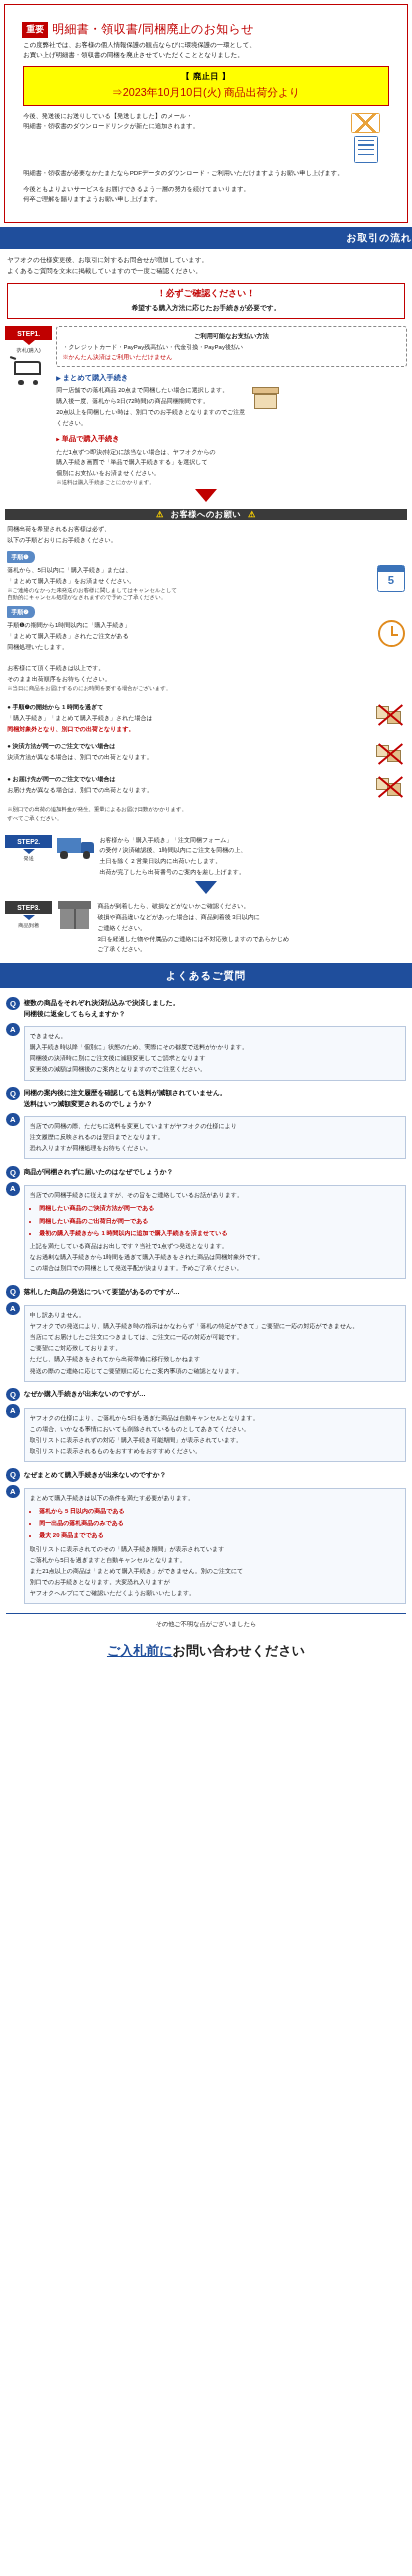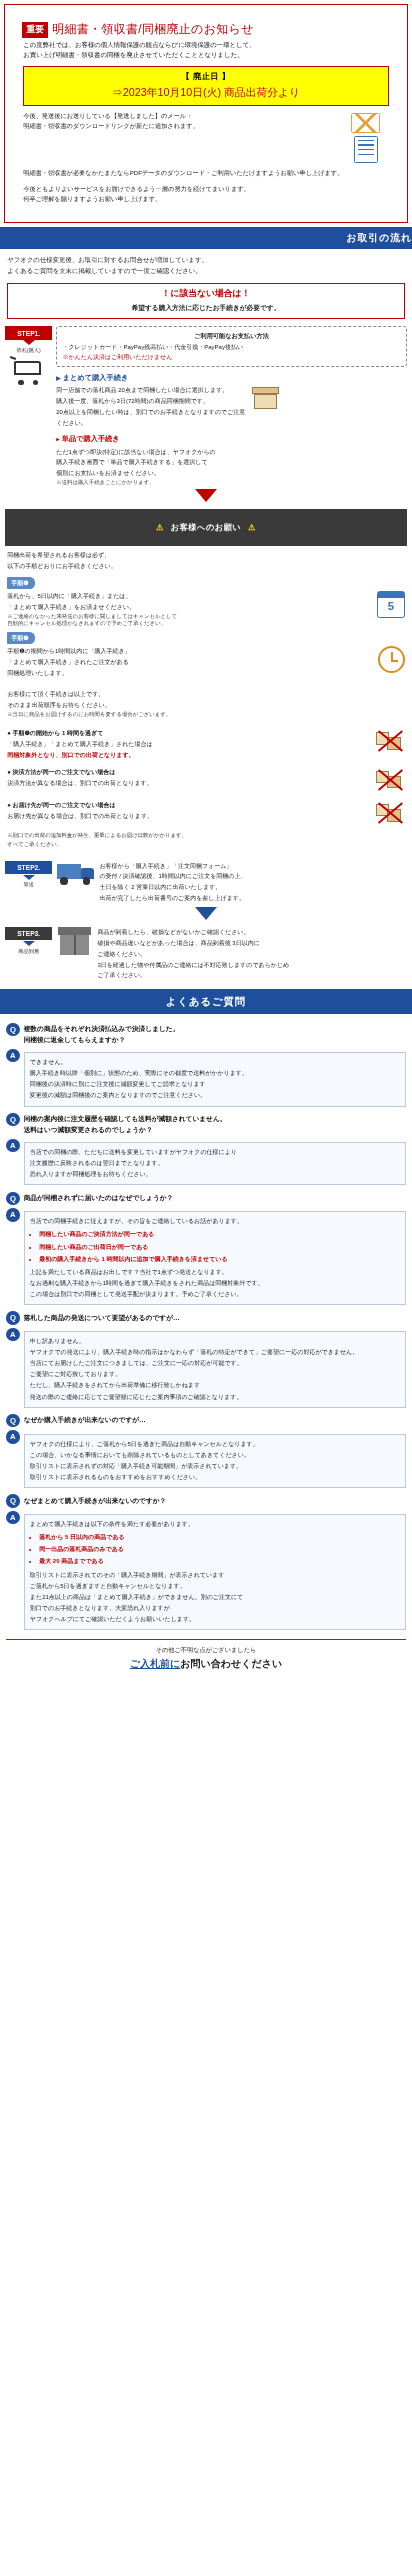--- a/index.html
+++ b/index.html
@@ -151,21 +151,21 @@
   .small-note { font-size: 5.4px; color: #444; }
 
   .flex-with-icon { display: flex; gap: 5.2px; align-items: flex-start; }
   .box-icon { width: 29px; height: 26px; flex: 0 0 29px; position: relative; }
   .box-icon .top { position:absolute; top:2.1px; left:1px; width:27px; height:7.2px; background:#e2c08a; border:1px solid #9a7b46;}
   .box-icon .bot { position:absolute; top:9.3px; left:3.1px; width:23px; height:14.4px; background:#f0dcb4; border:1px solid #9a7b46;}
 
   
   .bar-dark {
     background: #3a3a3a; color: #fff; text-align: center; font-weight: bold;
-    font-size: 8.2px; padding: 13px 0; margin: 7.2px 5.2px 0 5.2px; letter-spacing: 0.5px;
+    font-size: 8.2px; padding: 0 0; margin: 7.2px 5.2px 0 5.2px; letter-spacing: 0.5px;
   }
   .bar-dark .warn { color: #ffd400; margin: 0 4.1px; }
 
   .section-pad { padding: 4.1px 7.2px 1px 7.2px; }
 
   .proc-label {
     display: inline-block; background: #5a8ac6; color: #fff; font-size: 6px;
     font-weight: bold; padding: 1.5px 6.2px 1.5px 4.1px; border-radius: 1px 5.2px 5.2px 1px;
     margin: 5.2px 0 2.1px 0;
   }
@@ -230,21 +230,21 @@
   .a-box li { margin: 1px 0; }
   .a-inline { display: flex; gap: 4.1px; align-items: flex-start; margin-top: 3.1px;}
   .a-inline .body { flex: 1; }
 
   
   .footer {
     border-top: 1px solid #1f4e9c; margin: 9.3px 6.2px 0 6.2px; padding: 5.2px 0 3.1px 0;
     text-align: center;
   }
   .footer .t1 { font-size: 6.2px; }
-  .footer .t2 { font-size: 10px; font-weight: bold; margin-top: 2px; }
+  .footer .t2 { font-size: 13px; font-weight: bold; margin-top: 13px; }
   .footer .t2 .link { color: #1f4e9c; text-decoration: underline; }
   .spacer { height: 9.3px; }
 </style>
 </head>
 <body>
 
 <div class="page">
 
   <div class="notice">
     <div class="notice-head">
@@ -275,21 +275,21 @@
     <div class="notice-foot">明細書・領収書が必要なかたまたならPDFデータのダウンロード・ご利用いただけますようお願い申し上げます。</div>
     <div class="notice-foot" style="white-space:pre-line">今後ともよりよいサービスをお届けできるよう一層の努力を続けてまいります。
 何卒ご理解を賜りますようお願い申し上げます。</div>
   </div>
 
   <div class="bar-blue">お取引の流れ</div>
   <div class="lead" style="white-space:pre-line">ヤフオクの仕様変更後、お取引に対するお問合せが増加しています。
 よくあるご質問を文末に掲載していますので一度ご確認ください。</div>
 
   <div class="must">
-    <div class="t1">！に該当ない場合は！</div>
+    <div class="t1">！必ずご確認ください！</div>
     <div class="t2">希望する購入方法に応じたお手続きが必要です。</div>
   </div>
 
   <div class="steps">
     <div class="step-row">
       <div class="step-badge-wrap">
         <div class="step-badge">STEP1.</div>
         <div class="step-sub">落札(購入)</div>
         <div class="cart-icon">
           <div class="h"></div>

